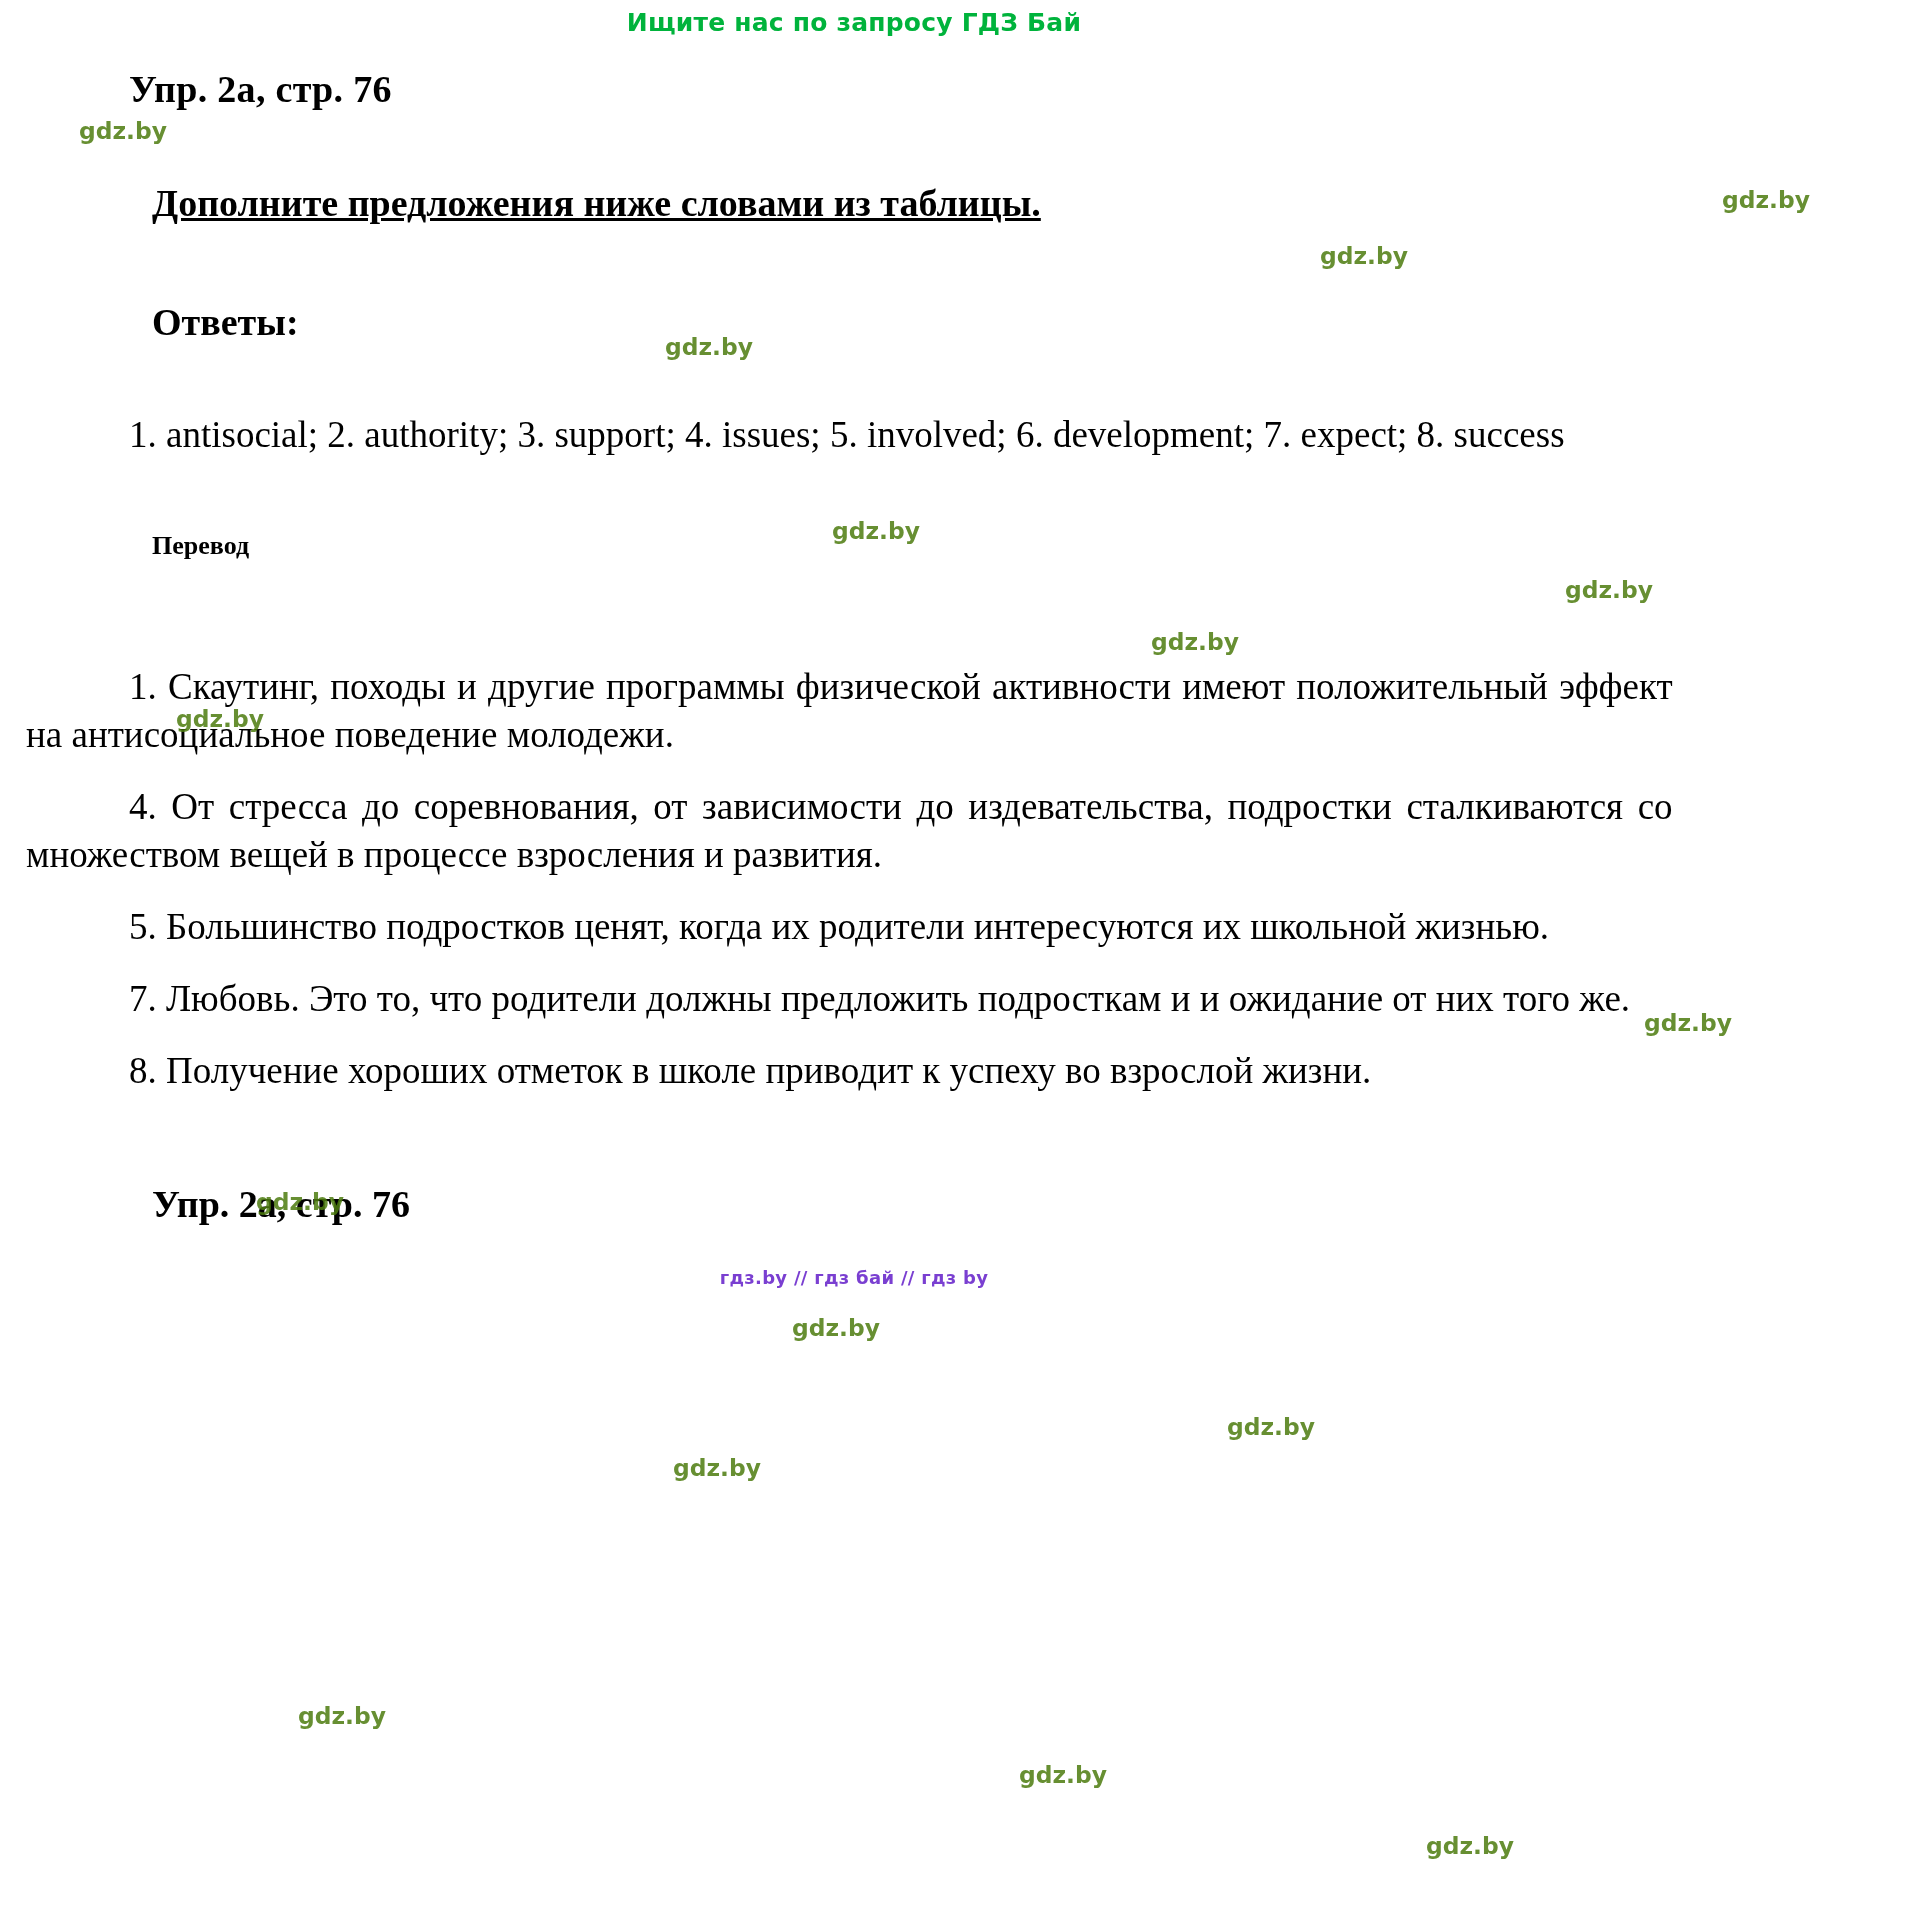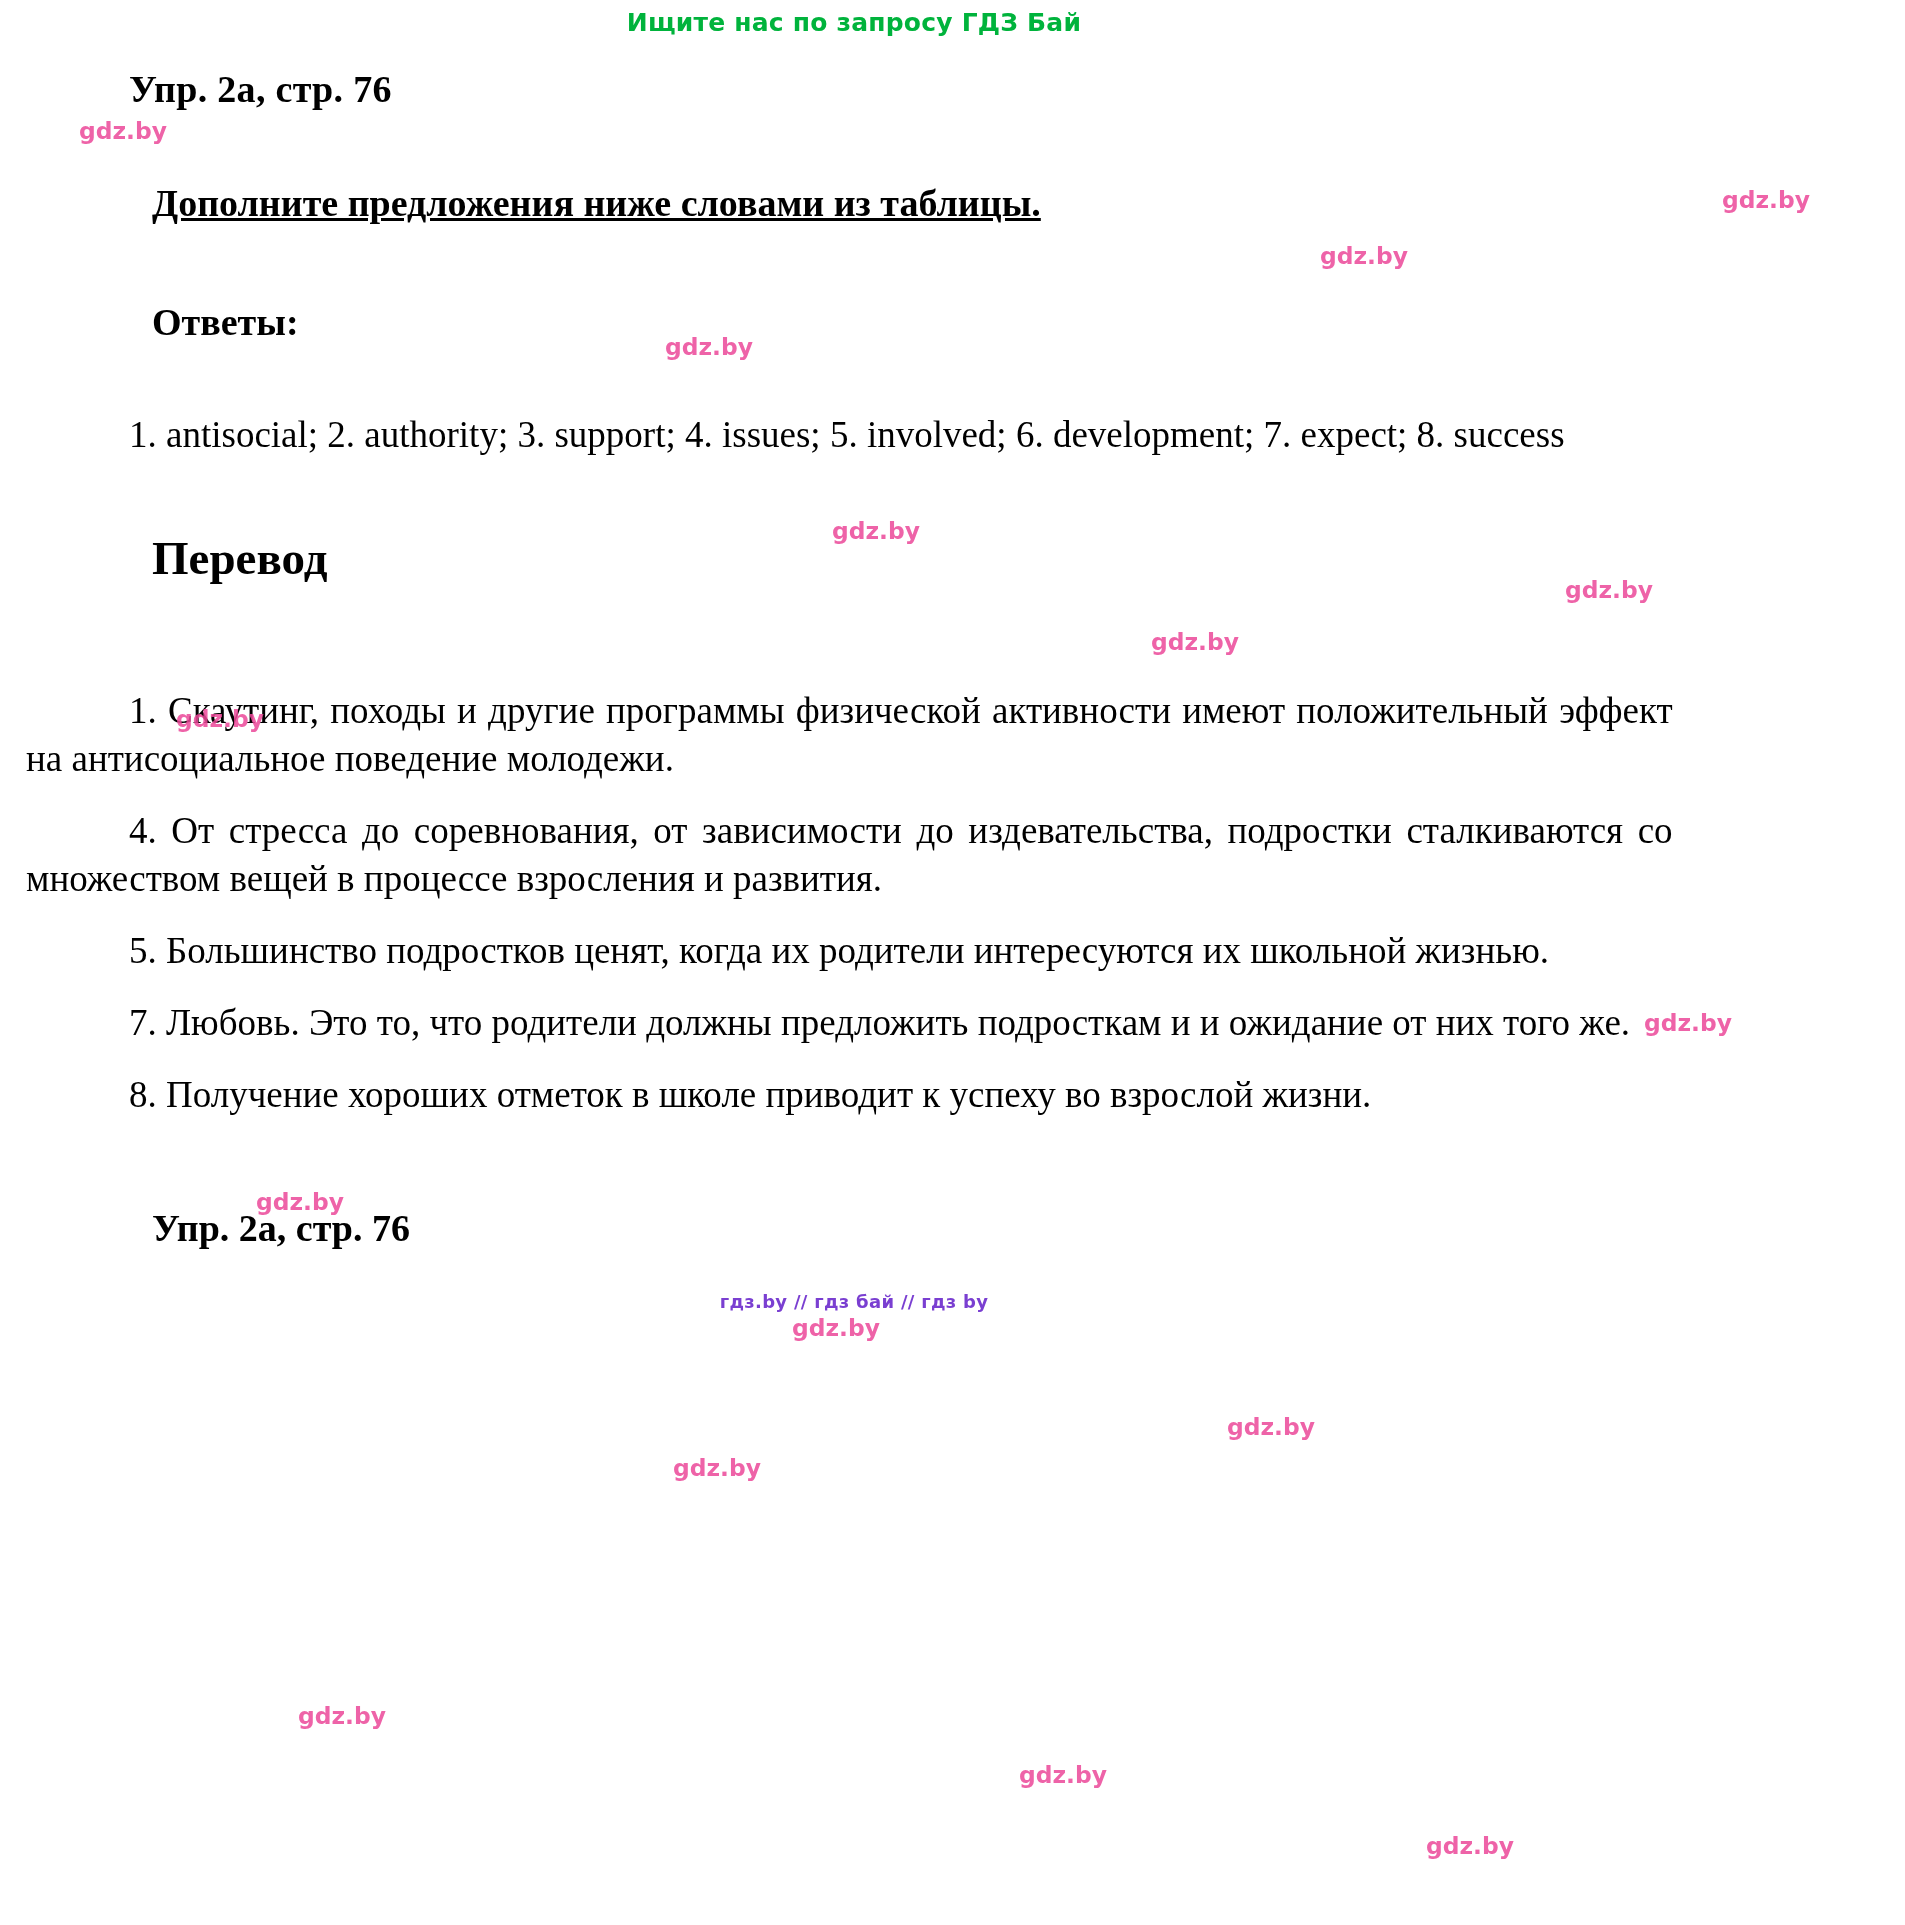--- a/index.html
+++ b/index.html
@@ -54,21 +54,21 @@
   }
   .answers-text {
     font-size: 37px;
     margin: 67px 0 0 0;
     text-align: justify;
     text-indent: 103px;
     line-height: 1.28;
     padding-right: 11.2px;
   }
   .translation-label {
-    font-size: 47px;
+    font-size: 26px;
     font-weight: bold;
     margin: 73px 0 0 126px;
   }
   .para {
     font-size: 37px;
     margin: 24px 0 0 0;
     text-align: justify;
     text-indent: 103px;
     line-height: 1.30;
     padding-right: 9.4px;
@@ -89,21 +89,21 @@
     color: #7a3fd1;
     margin-top: 41px;
     padding-bottom: 13px;
     letter-spacing: 0.3px;
   }
   .wm {
     position: absolute;
     font-family: "DejaVu Sans", sans-serif;
     font-size: 23.4px;
     font-weight: bold;
-    color: #ec4899;
+    color: #4d7c0f;
     opacity: 0.85;
     white-space: nowrap;
     pointer-events: none;
   }
 </style>
 </head>
 <body>
 
 <div class="page">
 

